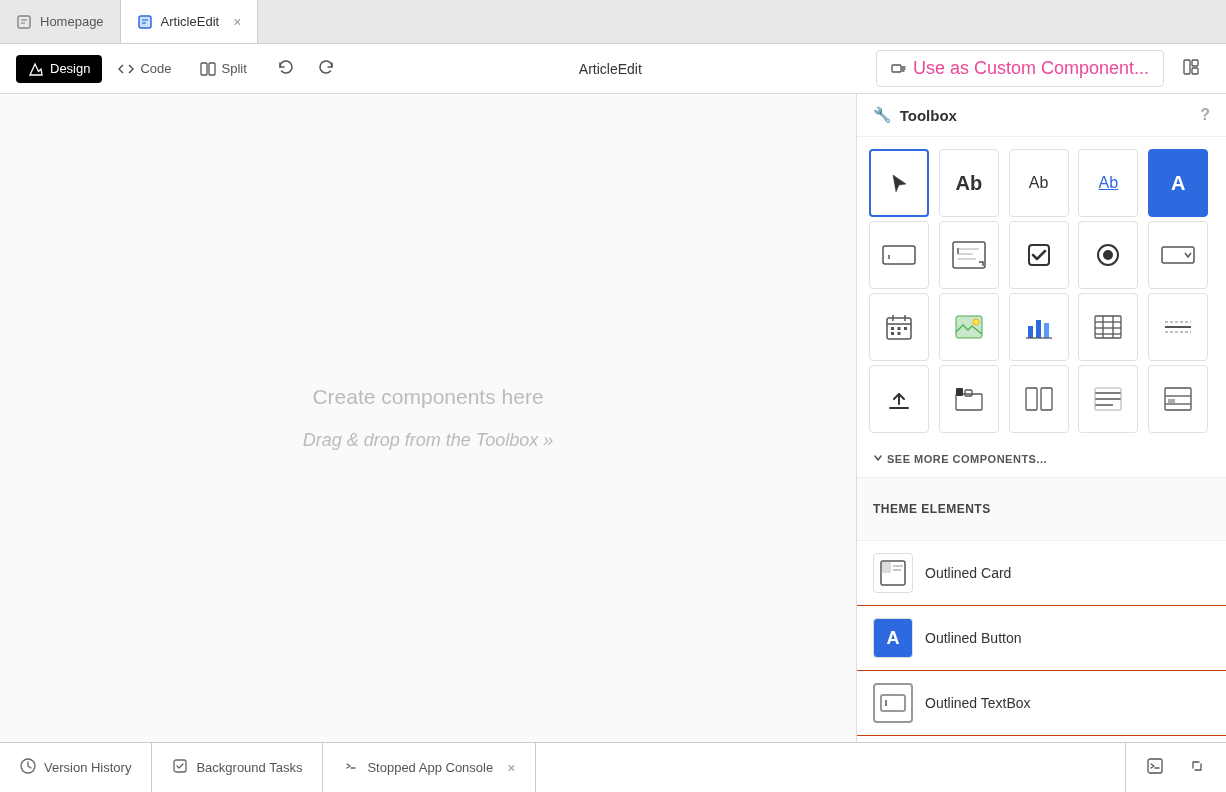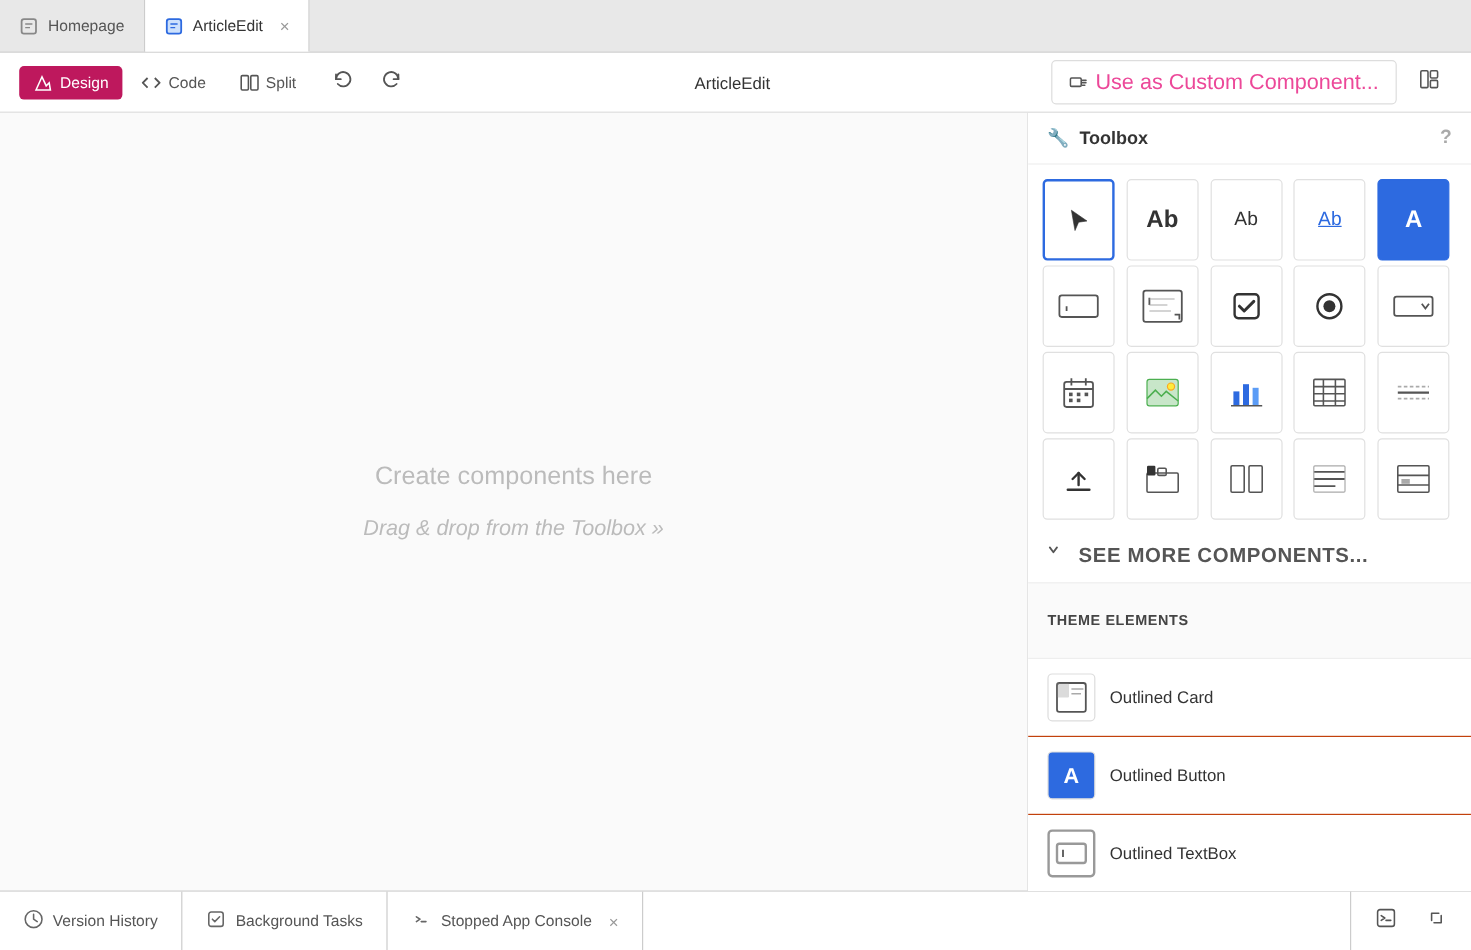--- a/index.html
+++ b/index.html
@@ -17,21 +17,21 @@
     .tab-close { margin-left: 6px; color: #999; font-size: 14px; cursor: pointer; }
 
     
     .toolbar {
       display: flex; align-items: center; background: #fff; border-bottom: 1px solid #ddd; height: 50px; padding: 0 16px; flex-shrink: 0; gap: 8px;
     }
     .toolbar-left { display: flex; align-items: center; gap: 4px; }
     .toolbar-btn {
       display: flex; align-items: center; gap: 6px; padding: 6px 12px; border-radius: 4px; cursor: pointer; font-size: 13px; border: none; background: transparent; color: #555;
     }
-    .toolbar-btn.active { background: #be185d; color: #fff; }
+    .toolbar-btn.active { background: #000000; color: #fff; }
     .toolbar-title { flex: 1; text-align: center; font-size: 14px; color: #333; font-weight: 500; }
     .toolbar-right { display: flex; align-items: center; gap: 8px; }
     .custom-component-btn {
       display: flex; align-items: center; gap: 6px; padding: 7px 14px; background: #fff; border: 1px solid #ddd; border-radius: 4px; font-size: 18px; color: #ec4899; cursor: pointer;
     }
     .icon-btn { padding: 7px 10px; background: transparent; border: none; cursor: pointer; color: #555; font-size: 16px; border-radius: 4px; }
     .undo-redo { display: flex; gap: 2px; }
 
     
     .main-area {
@@ -59,21 +59,21 @@
     .toolbox-grid {
       display: grid; grid-template-columns: repeat(5, 1fr); gap: 4px; padding: 12px;
     }
     .toolbox-item {
       display: flex; align-items: center; justify-content: center; width: 60px; height: 68px; border: 1px solid #e0e0e0; border-radius: 4px; cursor: pointer; font-size: 22px; background: #fff;
     }
     .toolbox-item.selected { border: 2px solid #2d6ae0; background: #fff; }
     .toolbox-item.filled { background: #2d6ae0; color: #fff; border-color: #2d6ae0; }
 
     .see-more {
-      display: flex; align-items: flex-start; gap: 16px; padding: 8px 16px 12px; font-size: 17px; color: #555; font-weight: 600; letter-spacing: 0.5px; cursor: pointer; text-transform: uppercase;
+      display: flex; align-items: flex-start; gap: 4px; padding: 8px 16px 12px; font-size: 11px; color: #555; font-weight: 600; letter-spacing: 0.5px; cursor: pointer; text-transform: uppercase;
     }
 
     .theme-elements-header {
       padding: 24px 16px; font-size: 12px; font-weight: 700; color: #444; letter-spacing: 0.5px; text-transform: uppercase; border-top: 1px solid #eee; border-bottom: 1px solid #eee; background: #fafafa;
     }
 
     .theme-item {
       display: flex; align-items: center; gap: 12px; padding: 12px 16px; border-bottom: 1px solid #c2410c; cursor: pointer;
     }
     .theme-item-icon {

